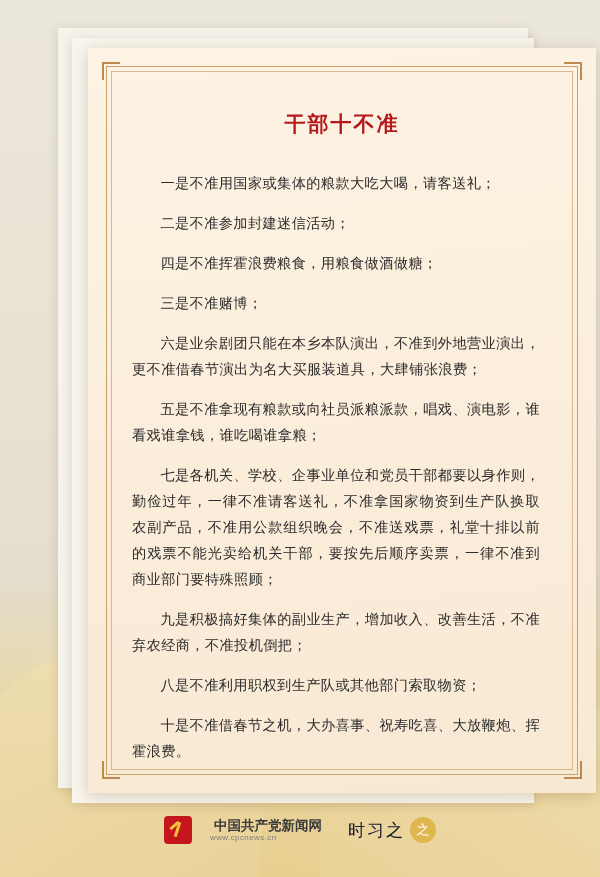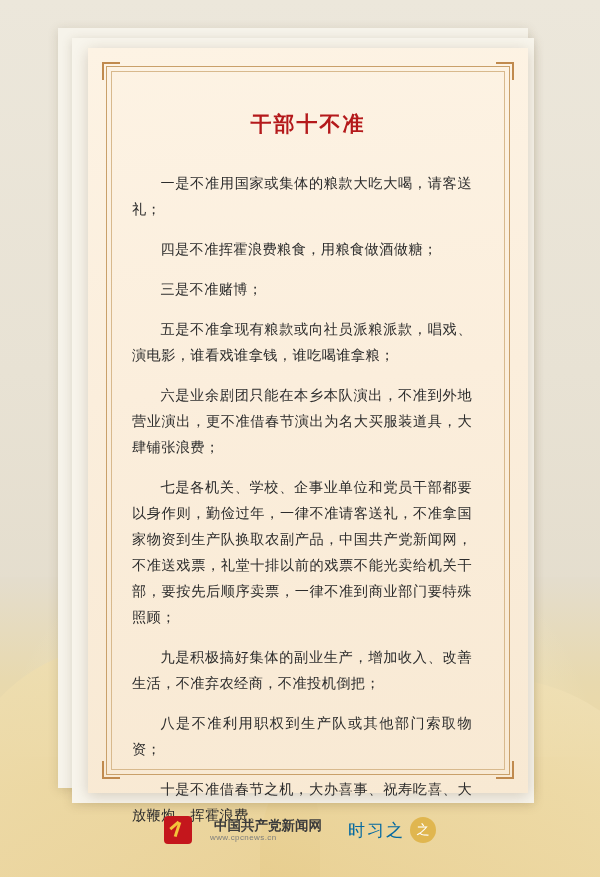--- a/index.html
+++ b/index.html
@@ -56,21 +56,21 @@
     position: absolute;
     background: #f4f1e7;
     box-shadow: 0 2px 10px rgba(90,70,40,.18);
   }
   #sheet-back-2 { left: 58px;  top: 28px; width: 470px; height: 760px; background:#f6f3ea; }
   #sheet-back-1 { left: 72px;  top: 38px; width: 462px; height: 765px; background:#f8f5ec; }
 
   #sheet-main {
     position: absolute;
     left: 88px; top: 48px;
-    width: 440px; height: 745px;
+    width: 508px; height: 745px;
     background: linear-gradient(175deg, #fdf3e4 0%, #fbeedc 45%, #f8e9d3 100%);
     box-shadow: 0 3px 14px rgba(90,60,25,.22);
   }
 
   
   .frame-outer {
     position: absolute;
     left: 18px; top: 18px; right: 18px; bottom: 18px;
     border: 1px solid #c9a06a;
   }
@@ -170,21 +170,21 @@
     font-family: "Liberation Sans", sans-serif;
     margin-left: 11px;
   }
   #brand-shixizhi {
     display: flex;
     align-items: center;
     gap: 5px;
   }
   #shixizhi-text {
     font-size: 17px;
-    color: #0369a1;
+    color: #0f172a;
     letter-spacing: 2px;
     font-family: Liberation Serif, serif;
   }
   #shixizhi-mark {
     width: 26px; height: 26px;
     border-radius: 50%;
     background: #e0b64f;
     color: #fff;
     font-size: 13px;
     display: flex;
@@ -210,25 +210,26 @@
   <div class="frame-inner"></div>
   <div class="corner tl"></div>
   <div class="corner tr"></div>
   <div class="corner bl"></div>
   <div class="corner br"></div>
 
   <div id="doc-title">干部十不准</div>
 
   <div id="doc-body">
     <p>一是不准用国家或集体的粮款大吃大喝，请客送礼；</p>
+    <p>二是不准参加封建迷信活动；</p>
     <p>四是不准挥霍浪费粮食，用粮食做酒做糖；</p>
     <p>三是不准赌博；</p>
+    <p>六是业余剧团只能在本乡本队演出，不准到外地营业演出，更不准借春节演出为名大买服装道具，大肆铺张浪费；</p>
     <p>五是不准拿现有粮款或向社员派粮派款，唱戏、演电影，谁看戏谁拿钱，谁吃喝谁拿粮；</p>
-    <p>六是业余剧团只能在本乡本队演出，不准到外地营业演出，更不准借春节演出为名大买服装道具，大肆铺张浪费；</p>
-    <p>七是各机关、学校、企事业单位和党员干部都要以身作则，勤俭过年，一律不准请客送礼，不准拿国家物资到生产队换取农副产品，中国共产党新闻网，不准送戏票，礼堂十排以前的戏票不能光卖给机关干部，要按先后顺序卖票，一律不准到商业部门要特殊照顾；</p>
+    <p>七是各机关、学校、企事业单位和党员干部都要以身作则，勤俭过年，一律不准请客送礼，不准拿国家物资到生产队换取农副产品，不准用公款组织晚会，不准送戏票，礼堂十排以前的戏票不能光卖给机关干部，要按先后顺序卖票，一律不准到商业部门要特殊照顾；</p>
     <p>九是积极搞好集体的副业生产，增加收入、改善生活，不准弃农经商，不准投机倒把；</p>
     <p>八是不准利用职权到生产队或其他部门索取物资；</p>
     <p>十是不准借春节之机，大办喜事、祝寿吃喜、大放鞭炮、挥霍浪费。</p>
   </div>
 </div>
 
 <div id="footer">
   <div id="brand-cpc">
     <div id="cpc-emblem"></div>
     <div id="cpc-text">

